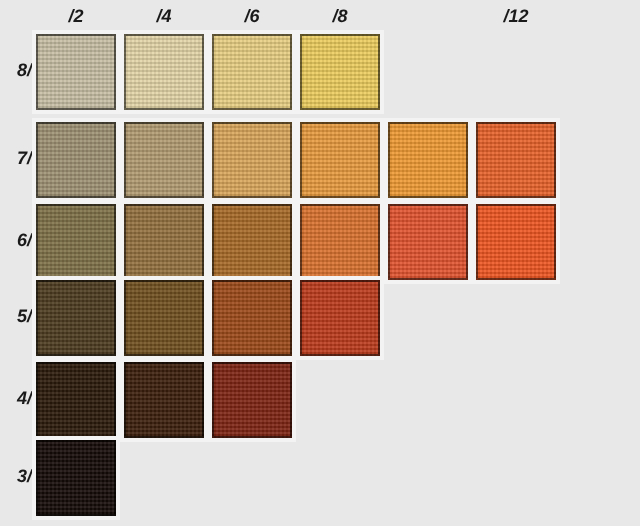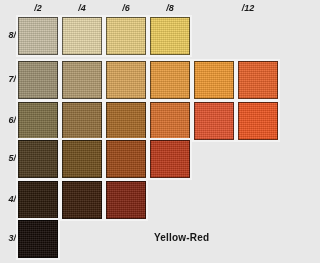--- a/index.html
+++ b/index.html
@@ -62,21 +62,21 @@
   }
 </style>
 </head>
 <body>
 
 <div id="chart">
     <div class="col-header" style="left: 18px; top: 3px;">/2</div>
     <div class="col-header" style="left: 62px; top: 3px;">/4</div>
     <div class="col-header" style="left: 106px; top: 3px;">/6</div>
     <div class="col-header" style="left: 150px; top: 3px;">/8</div>
-    <div class="col-header" style="left: 228px; top: 3px;">/12</div>
+    <div class="col-header" style="left: 238px; top: 3px;">/12</div>
     <div class="row-header" style="left: 0px; top: 30px;">8/</div>
     <div class="row-header" style="left: 0px; top: 74px;">7/</div>
     <div class="row-header" style="left: 0px; top: 115px;">6/</div>
     <div class="row-header" style="left: 0px; top: 153px;">5/</div>
     <div class="row-header" style="left: 0px; top: 194px;">4/</div>
     <div class="row-header" style="left: 0px; top: 233px;">3/</div>
     <div class="swatch" title="8//2" style="left: 18px; top: 17px; width: 40px; height: 38px; background-color: rgb(200, 191, 165);"></div>
     <div class="swatch" title="8//4" style="left: 62px; top: 17px; width: 40px; height: 38px; background-color: rgb(227, 213, 168);"></div>
     <div class="swatch" title="8//6" style="left: 106px; top: 17px; width: 40px; height: 38px; background-color: rgb(232, 207, 131);"></div>
     <div class="swatch" title="8//8" style="left: 150px; top: 17px; width: 40px; height: 38px; background-color: rgb(237, 205, 94);"></div>
@@ -93,14 +93,13 @@
     <div class="swatch" title="6//10" style="left: 194px; top: 102px; width: 40px; height: 38px; background-color: rgb(226, 84, 47);"></div>
     <div class="swatch" title="6//12" style="left: 238px; top: 102px; width: 40px; height: 38px; background-color: rgb(238, 86, 34);"></div>
     <div class="swatch" title="5//2" style="left: 18px; top: 140px; width: 40px; height: 38px; background-color: rgb(77, 59, 32);"></div>
     <div class="swatch" title="5//4" style="left: 62px; top: 140px; width: 40px; height: 38px; background-color: rgb(113, 80, 31);"></div>
     <div class="swatch" title="5//6" style="left: 106px; top: 140px; width: 40px; height: 38px; background-color: rgb(157, 74, 24);"></div>
     <div class="swatch" title="5//8" style="left: 150px; top: 140px; width: 40px; height: 38px; background-color: rgb(188, 59, 28);"></div>
     <div class="swatch" title="4//2" style="left: 18px; top: 181px; width: 40px; height: 38px; background-color: rgb(43, 26, 11);"></div>
     <div class="swatch" title="4//4" style="left: 62px; top: 181px; width: 40px; height: 38px; background-color: rgb(60, 31, 12);"></div>
     <div class="swatch" title="4//6" style="left: 106px; top: 181px; width: 40px; height: 38px; background-color: rgb(126, 36, 18);"></div>
     <div class="swatch" title="3//2" style="left: 18px; top: 220px; width: 40px; height: 38px; background-color: rgb(20, 11, 6);"></div>
-    <div class="caption" style="left: 154px; top: 232px;">Yellow-Red</div>
   </div>
 
 </body></html>

